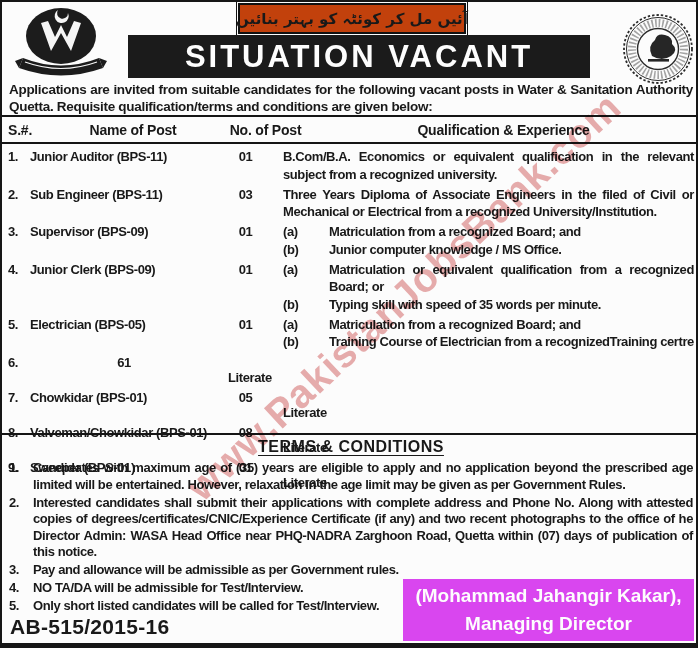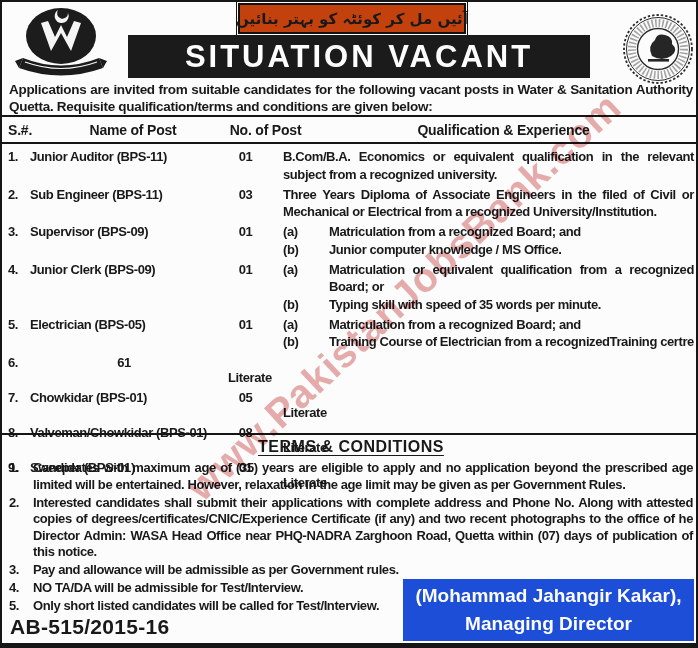--- a/index.html
+++ b/index.html
@@ -64,21 +64,21 @@
   }
   .term {
     display:grid; grid-template-columns:24px 1fr;
     font-size:13px; font-weight:bold; letter-spacing:-0.4px; line-height:16.5px;
     margin-bottom:1.5px;
   }
   .term-text { text-align:justify; }
 
   .sig-box {
     position:absolute; left:401px; top:577px; width:291px; height:62px;
-    background:#1d4ed8; color:#fdfdfd;
+    background:#d946ef; color:#fdfdfd;
     display:flex; flex-direction:column; align-items:center; justify-content:center;
     font-size:19px; font-weight:bold; line-height:28px; white-space:nowrap;
   }
   .ref-number { position:absolute; left:8px; top:613px; font-size:21px; font-weight:bold; letter-spacing:0.3px; }
 
   .watermark {
     position:absolute; left:120px; top:288px; width:530px; text-align:center;
     transform:rotate(-43deg); transform-origin:center;
     font-size:40px; font-weight:bold; letter-spacing:1px; white-space:nowrap;
     color:rgba(214,105,105,0.55); mix-blend-mode:multiply; pointer-events:none; z-index:5;

